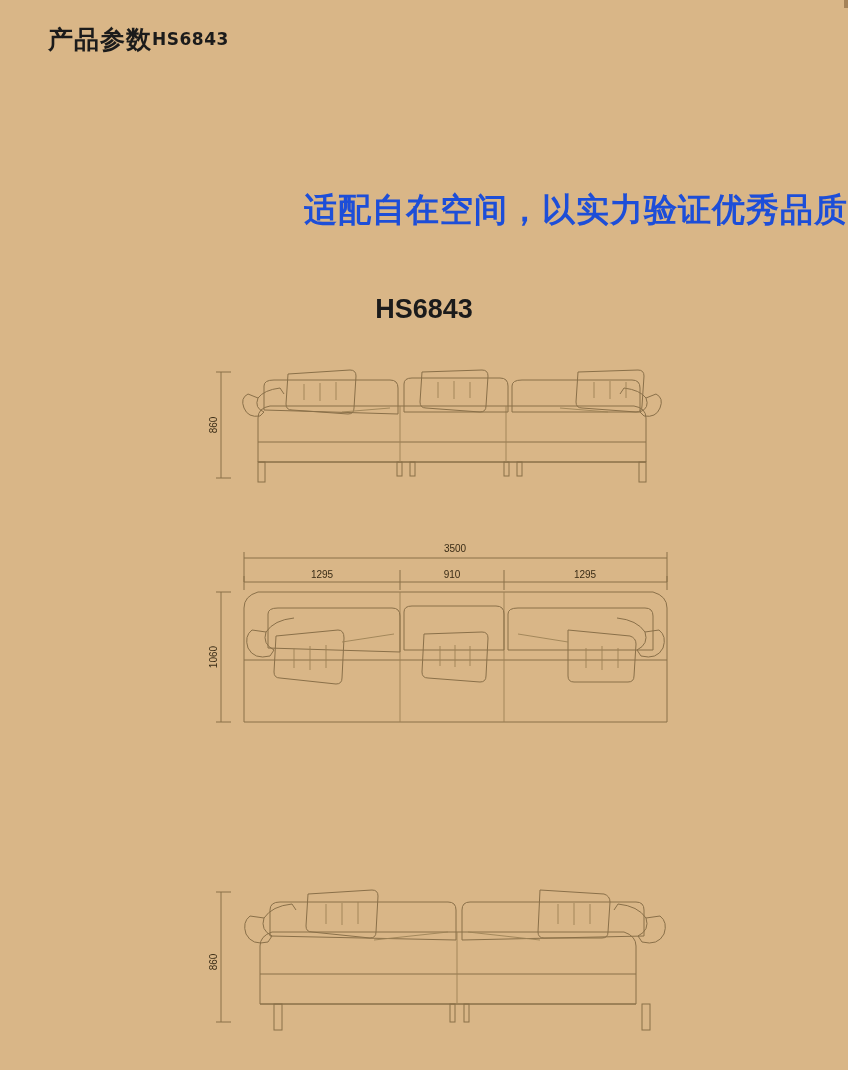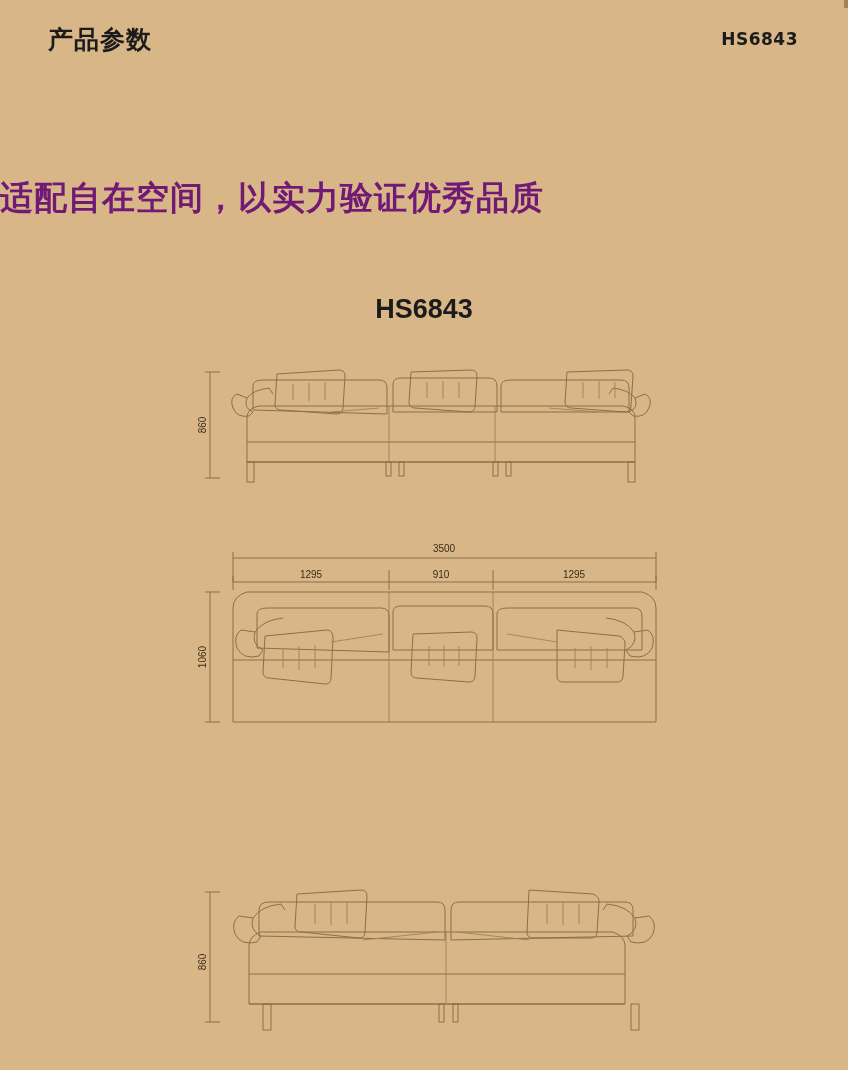--- a/index.html
+++ b/index.html
@@ -22,21 +22,21 @@
     background: #d9b687;
     position: relative;
   }
   
   .header {
     position: absolute;
     top: 0; left: 0; right: 0;
     height: 78px;
     display: flex;
     align-items: center;
-    justify-content: space-between;
+    justify-content: flex-start;
     padding: 0 50px 0 48px;
   }
   .header-title {
     font-size: 25px;
     font-weight: 700;
     letter-spacing: 1px;
     color: #1b1b1b;
     font-family: "DejaVu Sans", sans-serif;
   }
   .header-code {
@@ -53,46 +53,46 @@
     right: 0;
     width: 4px;
     height: 8px;
     background: #7a5a33;
     opacity: .55;
   }
 
   
   .headline {
     position: absolute;
-    top: 176px;
+    top: 188px;
     left: 0;
     width: 100%;
-    text-align: left;
+    text-align: right;
     font-size: 33px;
     font-weight: 700;
     letter-spacing: 1px;
-    color: #701a75;
+    color: #1d4ed8;
     font-family: "DejaVu Sans", sans-serif;
   }
 
   
   .model-title {
     width: 100%;
     text-align: center;
     font-size: 27px;
     font-weight: 700;
     color: #1b1b1b;
     font-family: "Liberation Sans", sans-serif;
   }
   #title-1 { position: absolute; top: 294px; left: 0; }
   #title-2 { position: absolute; top: 812px; left: 0; }
 
   .figure {
     position: absolute;
-    left: 1px;
+    left: 12px;
     width: 712px;
   }
   #figure-1 { top: 350px; height: 160px; }
   #figure-2 { top: 530px; height: 250px; }
   #figure-3 { top: 870px; height: 180px; }
 
   svg { display: block; }
 
   .ln { fill: none; stroke: #8a7049; stroke-width: 1; }
   .ln-l { fill: none; stroke: #9d8256; stroke-width: 0.9; }

